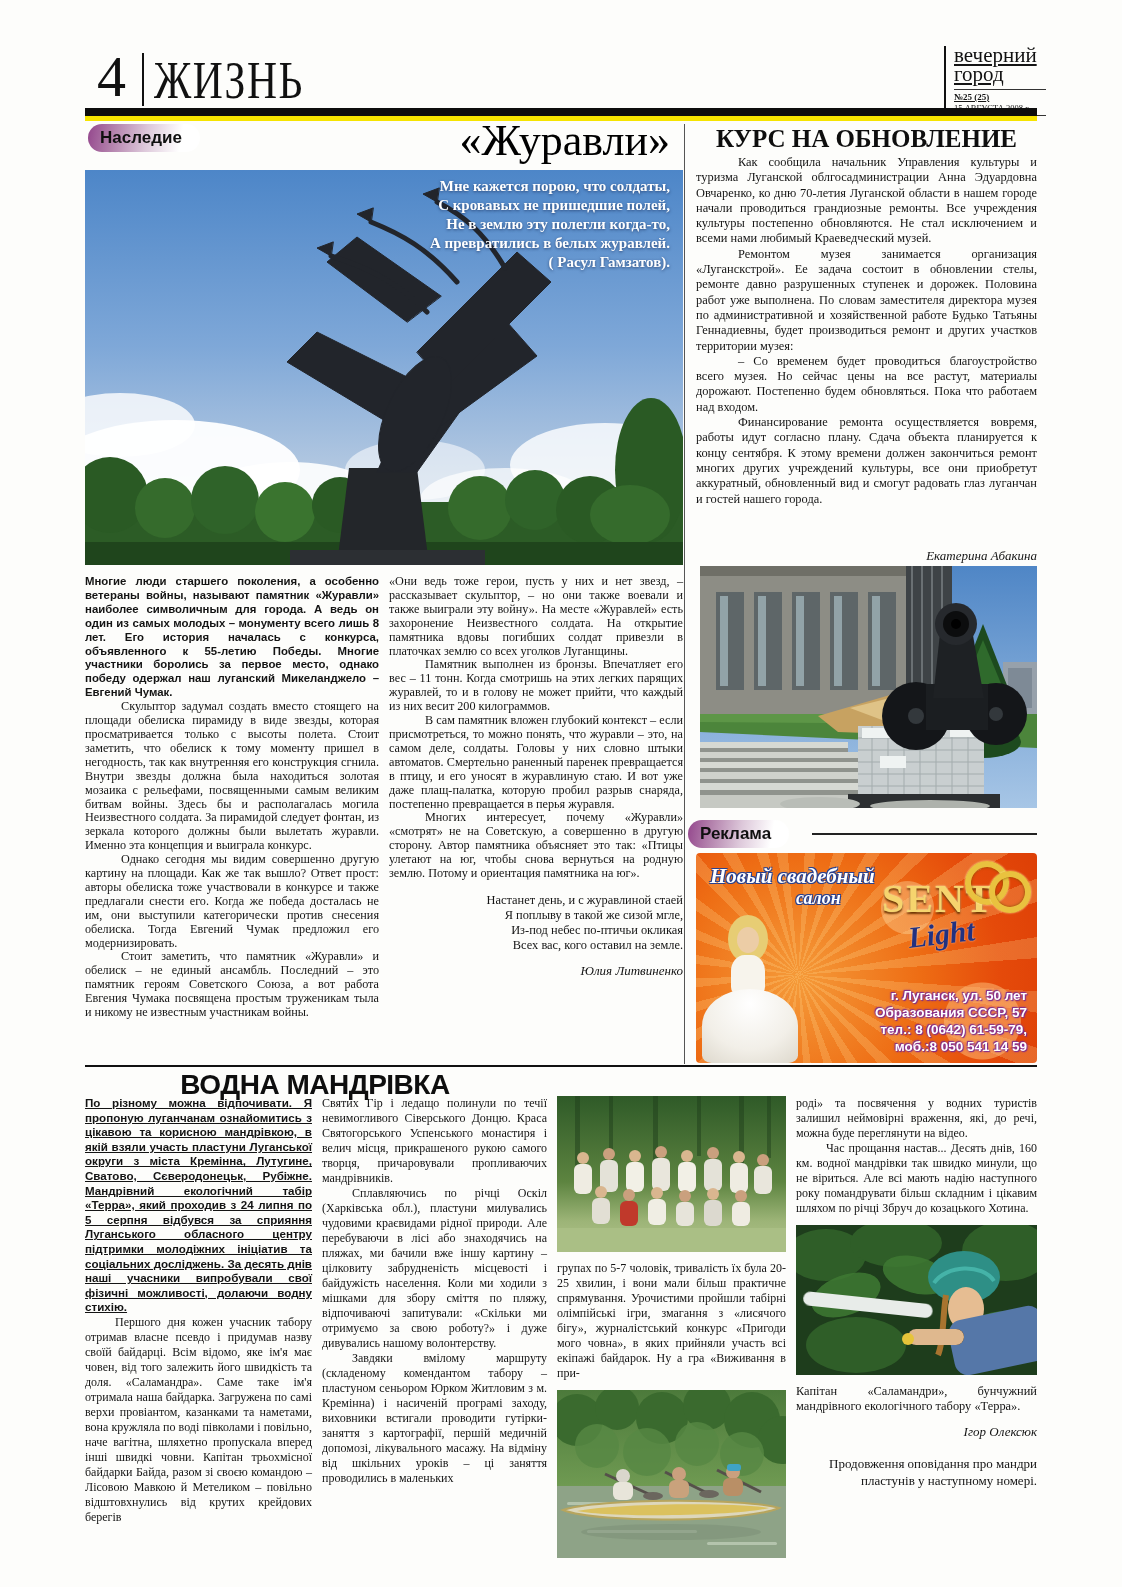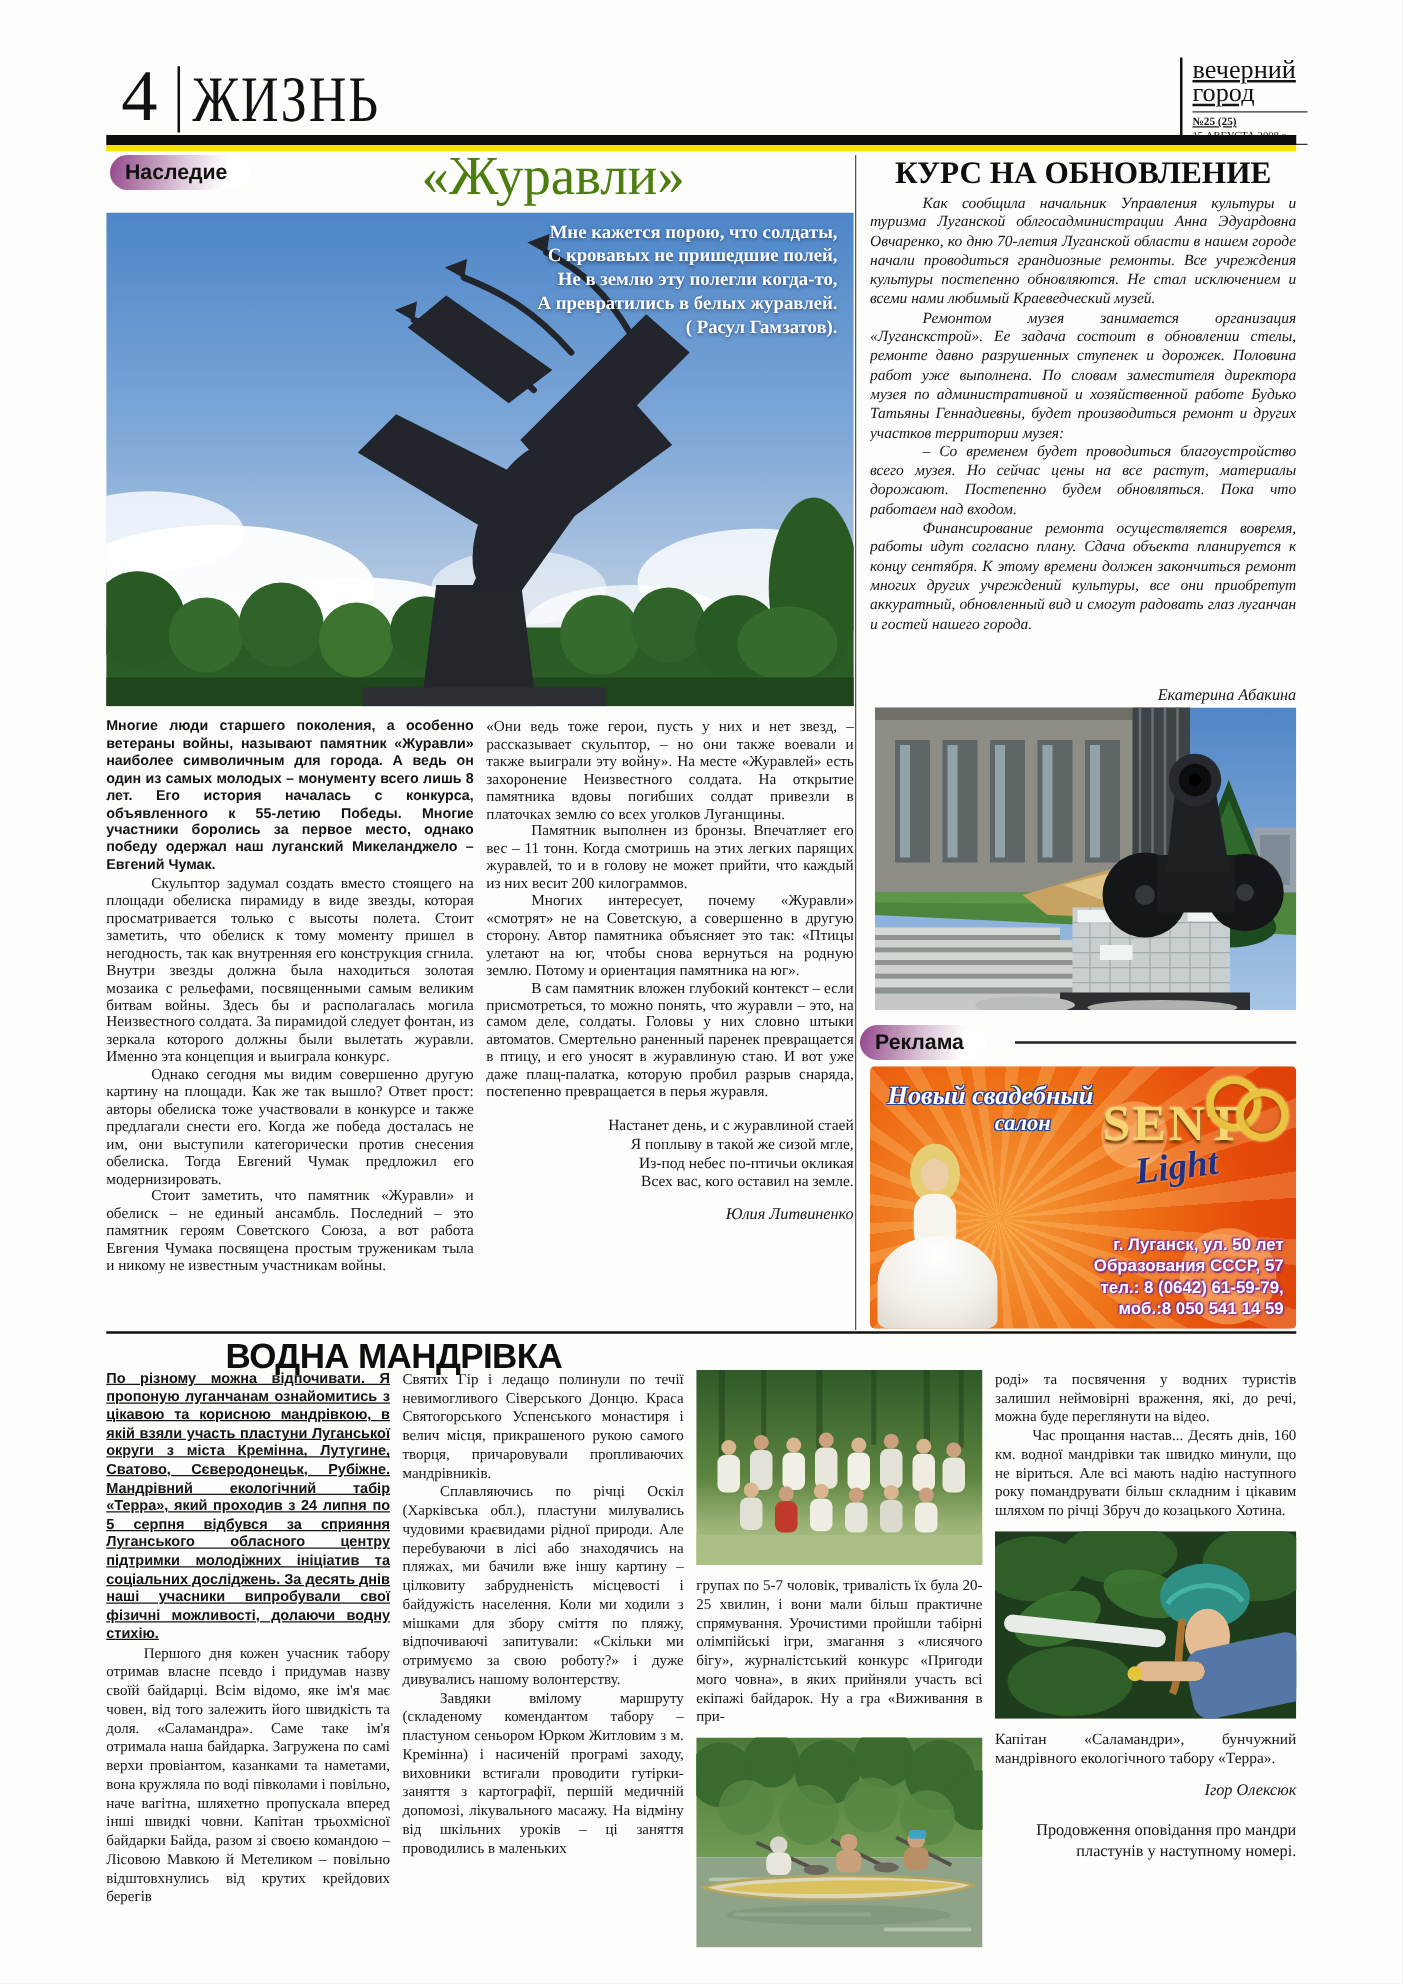--- a/index.html
+++ b/index.html
@@ -18,31 +18,31 @@
   .band-black{background:#0d0d0d;}
   .band-yellow{background:#f6e400;}
 
   
   .tag{display:inline-block;font:700 17px/28px "Liberation Sans",sans-serif;color:#101010;
        padding:0 18px 0 12px;border-radius:15px;
        background:linear-gradient(100deg,#94478d 0%,#b27fab 22%,#ddc8da 52%,#ffffff 82%);}
   .tagline{background:#222;height:2px;}
 
   
-  .h-title{font:400 44px/46px "Liberation Serif",serif;text-align:center;color:#4d7c0f;}
+  .h-title{font:400 44px/46px "Liberation Serif",serif;text-align:right;color:#000000;}
   .r-title{font:700 25px/27px "Liberation Serif",serif;text-align:center;color:#0e0e0e;}
   .t-title{font:700 28px/30px "Liberation Sans",sans-serif;text-align:center;letter-spacing:-.5px;color:#0e0e0e;}
 
   
   .bodytxt{font:400 12.2px/13.9px "Liberation Serif",serif;text-align:justify;}
   .bodytxt p{margin:0;}
   .lead{font:700 11.4px/13.9px "Liberation Sans",sans-serif;text-align:justify;margin:0;}
   .ind{text-indent:36px;}
   .rnw{font:400 12.4px/15.3px "Liberation Serif",serif;text-align:justify;max-height:398px;overflow:hidden;}
-  .rnw p{margin:0;text-indent:42px;font-style:italic;}
+  .rnw p{margin:0;text-indent:42px;}
   .trip{font:400 12px/15px "Liberation Serif",serif;text-align:justify;}
   .trip p{margin:0;}
   .trip .ind{text-indent:30px;}
   .tlead{font:700 11.6px/14.6px "Liberation Sans",sans-serif;text-align:justify;margin:0;text-decoration:underline;}
   .author{font:italic 400 13px/15px "Liberation Serif",serif;text-align:right;margin-top:10px;}
   .verse{font:400 12.4px/15px "Liberation Serif",serif;text-align:right;margin-top:12px;}
   .caption{font:400 12.4px/15px "Liberation Serif",serif;text-align:justify;margin-top:9px;}
   .endnote{font:400 13px/17px "Liberation Serif",serif;text-align:right;margin-top:16px;}
 
   
@@ -166,22 +166,22 @@
   <div class="abs bodytxt" style="left:85px;top:575px;width:294px;height:482px;">
     <p class="lead">Многие люди старшего поколения, а особенно ветераны войны, называют памятник «Журавли» наиболее символичным для города. А ведь он один из самых молодых – монументу всего лишь 8 лет. Его история началась с конкурса, объявленного к 55-летию Победы. Многие участники боролись за первое место, однако победу одержал наш луганский Микеланджело – Евгений Чумак.</p>
     <p class="ind">Скульптор задумал создать вместо стоящего на площади обелиска пирамиду в виде звезды, которая просматривается только с высоты полета. Стоит заметить, что обелиск к тому моменту пришел в негодность, так как внутренняя его конструкция сгнила. Внутри звезды должна была находиться золотая мозаика с рельефами, посвященными самым великим битвам войны. Здесь бы и располагалась могила Неизвестного солдата. За пирамидой следует фонтан, из зеркала которого должны были вылетать журавли. Именно эта концепция и выиграла конкурс.</p>
     <p class="ind">Однако сегодня мы видим совершенно другую картину на площади. Как же так вышло? Ответ прост: авторы обелиска тоже участвовали в конкурсе и также предлагали снести его. Когда же победа досталась не им, они выступили категорически против снесения обелиска. Тогда Евгений Чумак предложил его модернизировать.</p>
     <p class="ind">Стоит заметить, что памятник «Журавли» и обелиск – не единый ансамбль. Последний – это памятник героям Советского Союза, а вот работа Евгения Чумака посвящена простым труженикам тыла и никому не известным участникам войны.</p>
   </div>
 
   <div class="abs bodytxt" style="left:389px;top:575px;width:294px;height:482px;">
     <p>«Они ведь тоже герои, пусть у них и нет звезд, – рассказывает скульптор, – но они также воевали и также выиграли эту войну». На месте «Журавлей» есть захоронение Неизвестного солдата. На открытие памятника вдовы погибших солдат привезли в платочках землю со всех уголков Луганщины.</p>
     <p class="ind">Памятник выполнен из бронзы. Впечатляет его вес – 11 тонн. Когда смотришь на этих легких парящих журавлей, то и в голову не может прийти, что каждый из них весит 200 килограммов.</p>
+    <p class="ind">В сам памятник вложен глубокий контекст – если присмотреться, то можно понять, что журавли – это, на самом деле, солдаты. Головы у них словно штыки автоматов. Смертельно раненный паренек превращается в птицу, и его уносят в журавлиную стаю. И вот уже даже плащ-палатка, которую пробил разрыв снаряда, постепенно превращается в перья журавля.</p>
     <p class="ind">Многих интересует, почему «Журавли» «смотрят» не на Советскую, а совершенно в другую сторону. Автор памятника объясняет это так: «Птицы улетают на юг, чтобы снова вернуться на родную землю. Потому и ориентация памятника на юг».</p>
-    <p class="ind">В сам памятник вложен глубокий контекст – если присмотреться, то можно понять, что журавли – это, на самом деле, солдаты. Головы у них словно штыки автоматов. Смертельно раненный паренек превращается в птицу, и его уносят в журавлиную стаю. И вот уже даже плащ-палатка, которую пробил разрыв снаряда, постепенно превращается в перья журавля.</p>
     <div class="verse">
       <div>Настанет день, и с журавлиной стаей</div>
       <div>Я поплыву в такой же сизой мгле,</div>
       <div>Из-под небес по-птичьи окликая</div>
       <div>Всех вас, кого оставил на земле.</div>
     </div>
     <div class="author">Юлия Литвиненко</div>
   </div>
 
   <div class="abs r-title" style="left:696px;top:125px;width:341px;">КУРС НА ОБНОВЛЕНИЕ</div>

